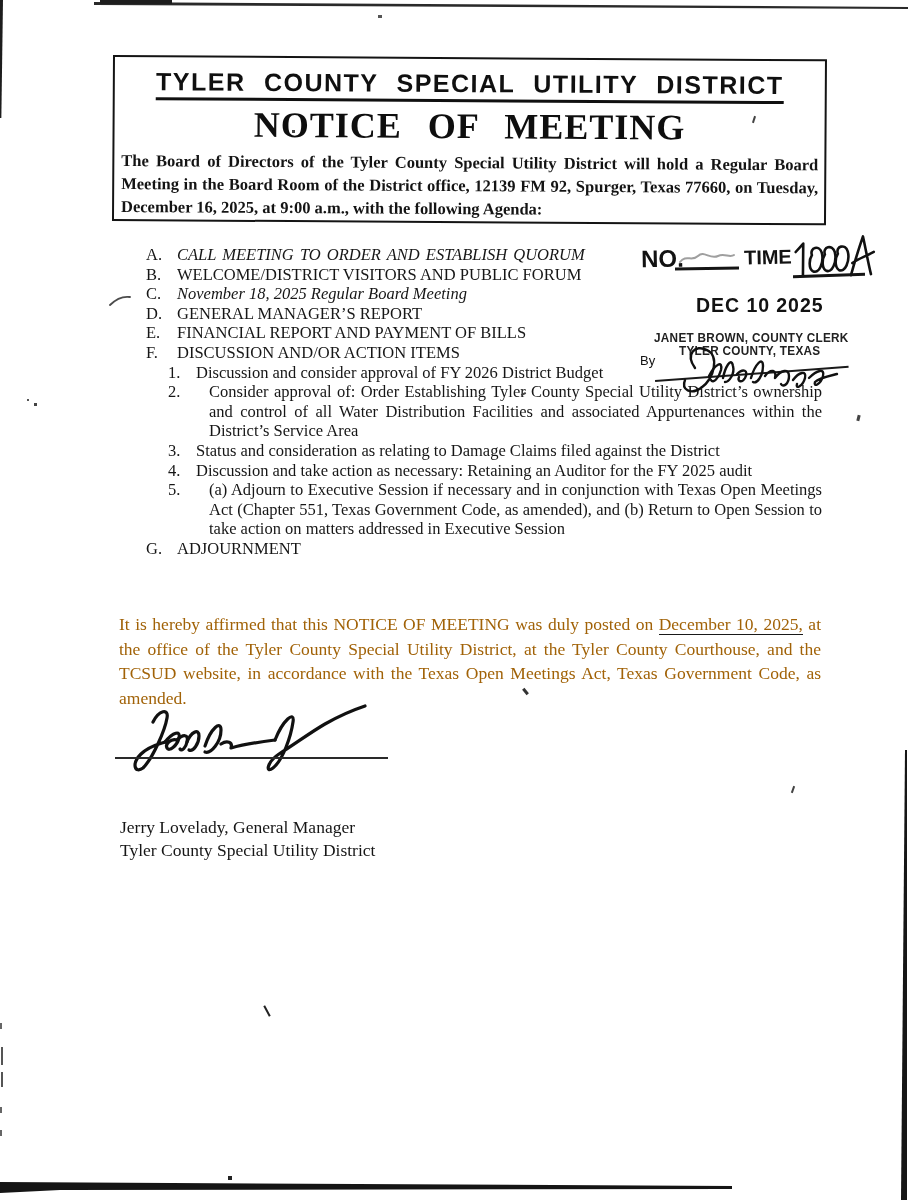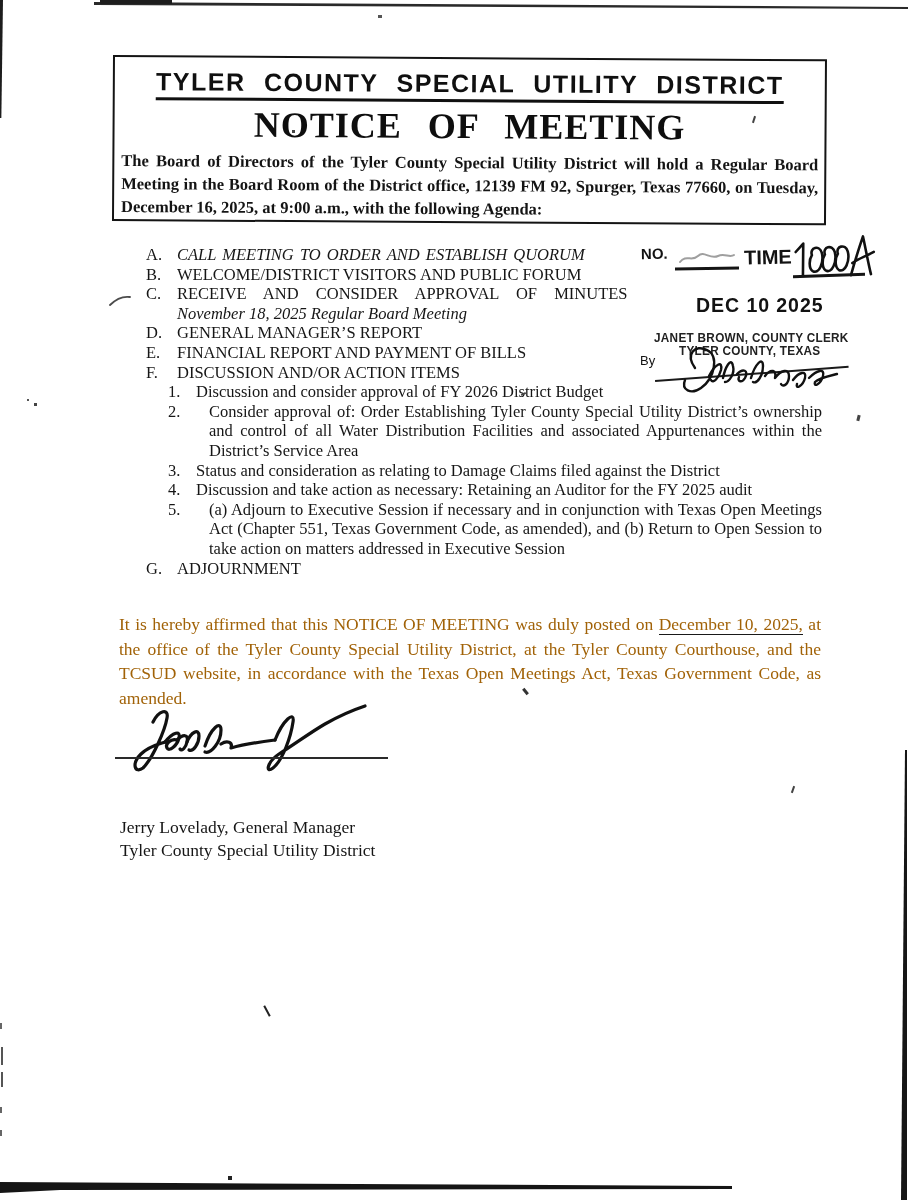--- a/index.html
+++ b/index.html
@@ -44,21 +44,21 @@
   .sub{margin-left:22px;}
   .just{text-align:justify;margin-left:13px;}
   .sp-a{word-spacing:2px;font-style:italic;}
   .wide-c{display:block;word-spacing:13px;}
   .c2{display:block;font-style:italic;}
   
   .stamp-label{
     position:absolute;font-family:"Liberation Sans", sans-serif;
     font-weight:bold;color:#121212;white-space:nowrap;
   }
-  .no-label{left:641px;top:245px;font-size:15px;transform:rotate(-1deg);}
+  .no-label{left:641px;top:245px;font-size:24px;transform:rotate(-1deg);}
   .time-label{left:744px;top:246px;font-size:20px;transform:rotate(-1.5deg);}
   .stamp-date{
     left:696px;top:293px;font-size:21px;letter-spacing:1px;
     transform:scaleX(0.93);transform-origin:left top;
   }
   .clerk-line{
     position:absolute;font-family:"Liberation Sans", sans-serif;
     font-weight:bold;font-size:12px;color:#222;white-space:nowrap;
     transform:scaleX(0.98);transform-origin:left top;letter-spacing:0.3px;
   }
@@ -111,21 +111,20 @@
     <span class="ag-l">A.</span>
     <span class="ag-t sp-a">CALL MEETING TO  ORDER AND ESTABLISH QUORUM</span>
   </div>
   <div class="ag-row">
     <span class="ag-l">B.</span>
     <span class="ag-t">WELCOME/DISTRICT VISITORS AND PUBLIC FORUM</span>
   </div>
   <div class="ag-row">
     <span class="ag-l">C.</span>
     <span class="ag-t">
-      <span class="wide-c">RECEIVE AND CONSIDER APPROVAL OF MINUTES</span>
       <span class="c2">November 18, 2025 Regular Board Meeting</span>
     </span>
   </div>
   <div class="ag-row">
     <span class="ag-l">D.</span>
     <span class="ag-t">GENERAL MANAGER’S REPORT</span>
   </div>
   <div class="ag-row">
     <span class="ag-l">E.</span>
     <span class="ag-t">FINANCIAL REPORT AND PAYMENT OF BILLS</span>

